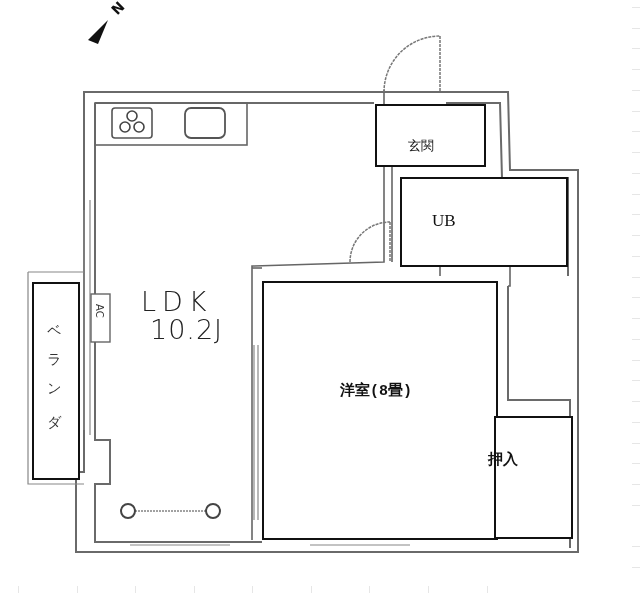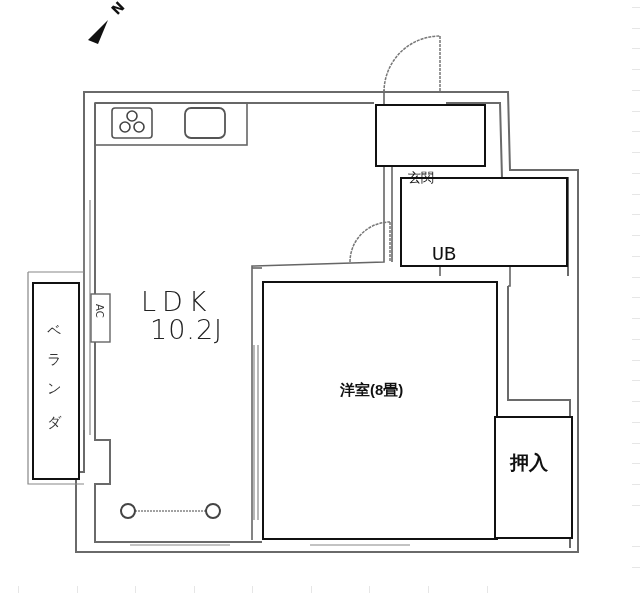--- a/index.html
+++ b/index.html
@@ -1,20 +1,20 @@
 <!DOCTYPE html>
 <html><head>
   <meta charset="utf-8">
   <style>
     html, body { margin: 0; padding: 0; background: #ffffff; }
     body { width: 640px; height: 593px; position: relative; overflow: hidden; font-family: "DejaVu Sans", sans-serif; }
     svg.plan { position: absolute; left: 0; top: 0; }
     .label { position: absolute; color: #111; white-space: nowrap; }
-    .serif { font-family: Liberation Mono, monospace; margin-top: 32px; }
-    .bold { font-weight: bold; font-family: Liberation Sans, sans-serif; }
+    .serif { font-family: Liberation Serif, serif; }
+    .bold { font-weight: bold; font-family: Liberation Mono, monospace; }
     .ldk { font-family: "DejaVu Sans", sans-serif; font-size: 27px; letter-spacing: 6px; line-height: 28px; color: #222; font-weight: 300; }
     .vert { writing-mode: vertical-rl; letter-spacing: 14px; font-size: 14px; color: #333; }
     .ac { writing-mode: vertical-rl; font-size: 10px; color: #333; }
     .tick { position: absolute; background: #e6e6e6; }
   </style>
 </head>
 <body>
 
 <svg class="plan" width="640" height="593" viewBox="0 0 640 593">
 
@@ -79,25 +79,25 @@
   </g>
 </svg>
 
 <div class="label" style="left:112px; top:0px; font-size:14px; transform:rotate(-45deg); font-weight:bold;">N</div>
 
 <div class="label ldk" style="left:141px; top:288px;">LDK</div>
 <div class="label ldk" style="left:150px; top:316px; letter-spacing:1px;">10.2J</div>
 
 <div class="label serif" style="left:408px; top:137px; font-size:13px;">玄関</div>
 
-<div class="label serif" style="left:432px; top:211px; font-size:20px;">UB</div>
+<div class="label serif" style="left:432px; top:211px; font-size:17px;">UB</div>
 
 <div class="label bold" style="left:340px; top:381px; font-size:15px;">洋室(8畳)</div>
 
-<div class="label bold" style="left:510px; top:450px; font-size:19px;">押入</div>
+<div class="label bold" style="left:488px; top:450px; font-size:15px;">押入</div>
 
 <div class="label vert" style="left:46px; top:314px;">ベランダ</div>
 
 <div class="label ac" style="left:94px; top:304px;">AC</div>
 
 <div>
   <div class="tick" style="left:632px; top:7px; width:8px; height:1px;"></div>
   <div class="tick" style="left:632px; top:28px; width:8px; height:1px;"></div>
   <div class="tick" style="left:632px; top:48px; width:8px; height:1px;"></div>
   <div class="tick" style="left:632px; top:69px; width:8px; height:1px;"></div>

